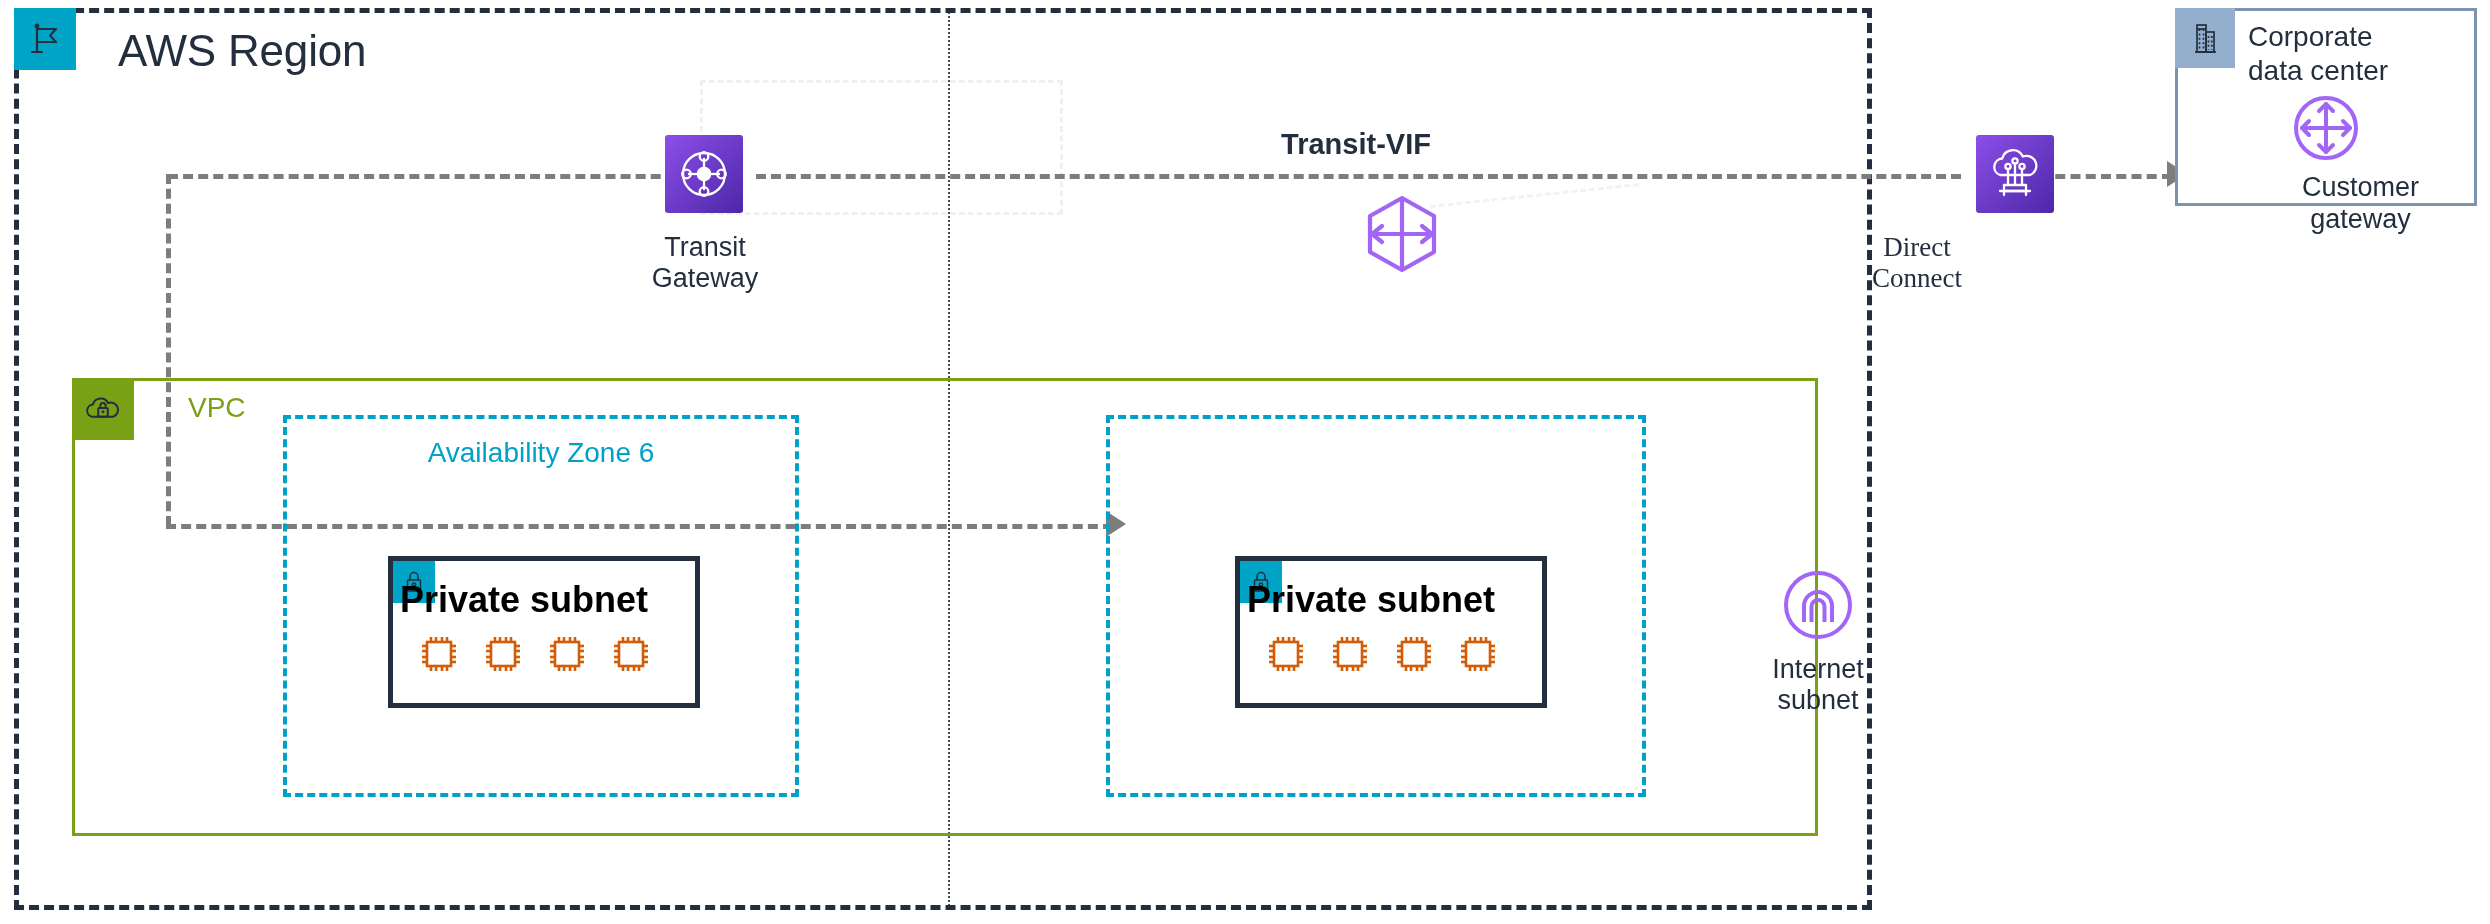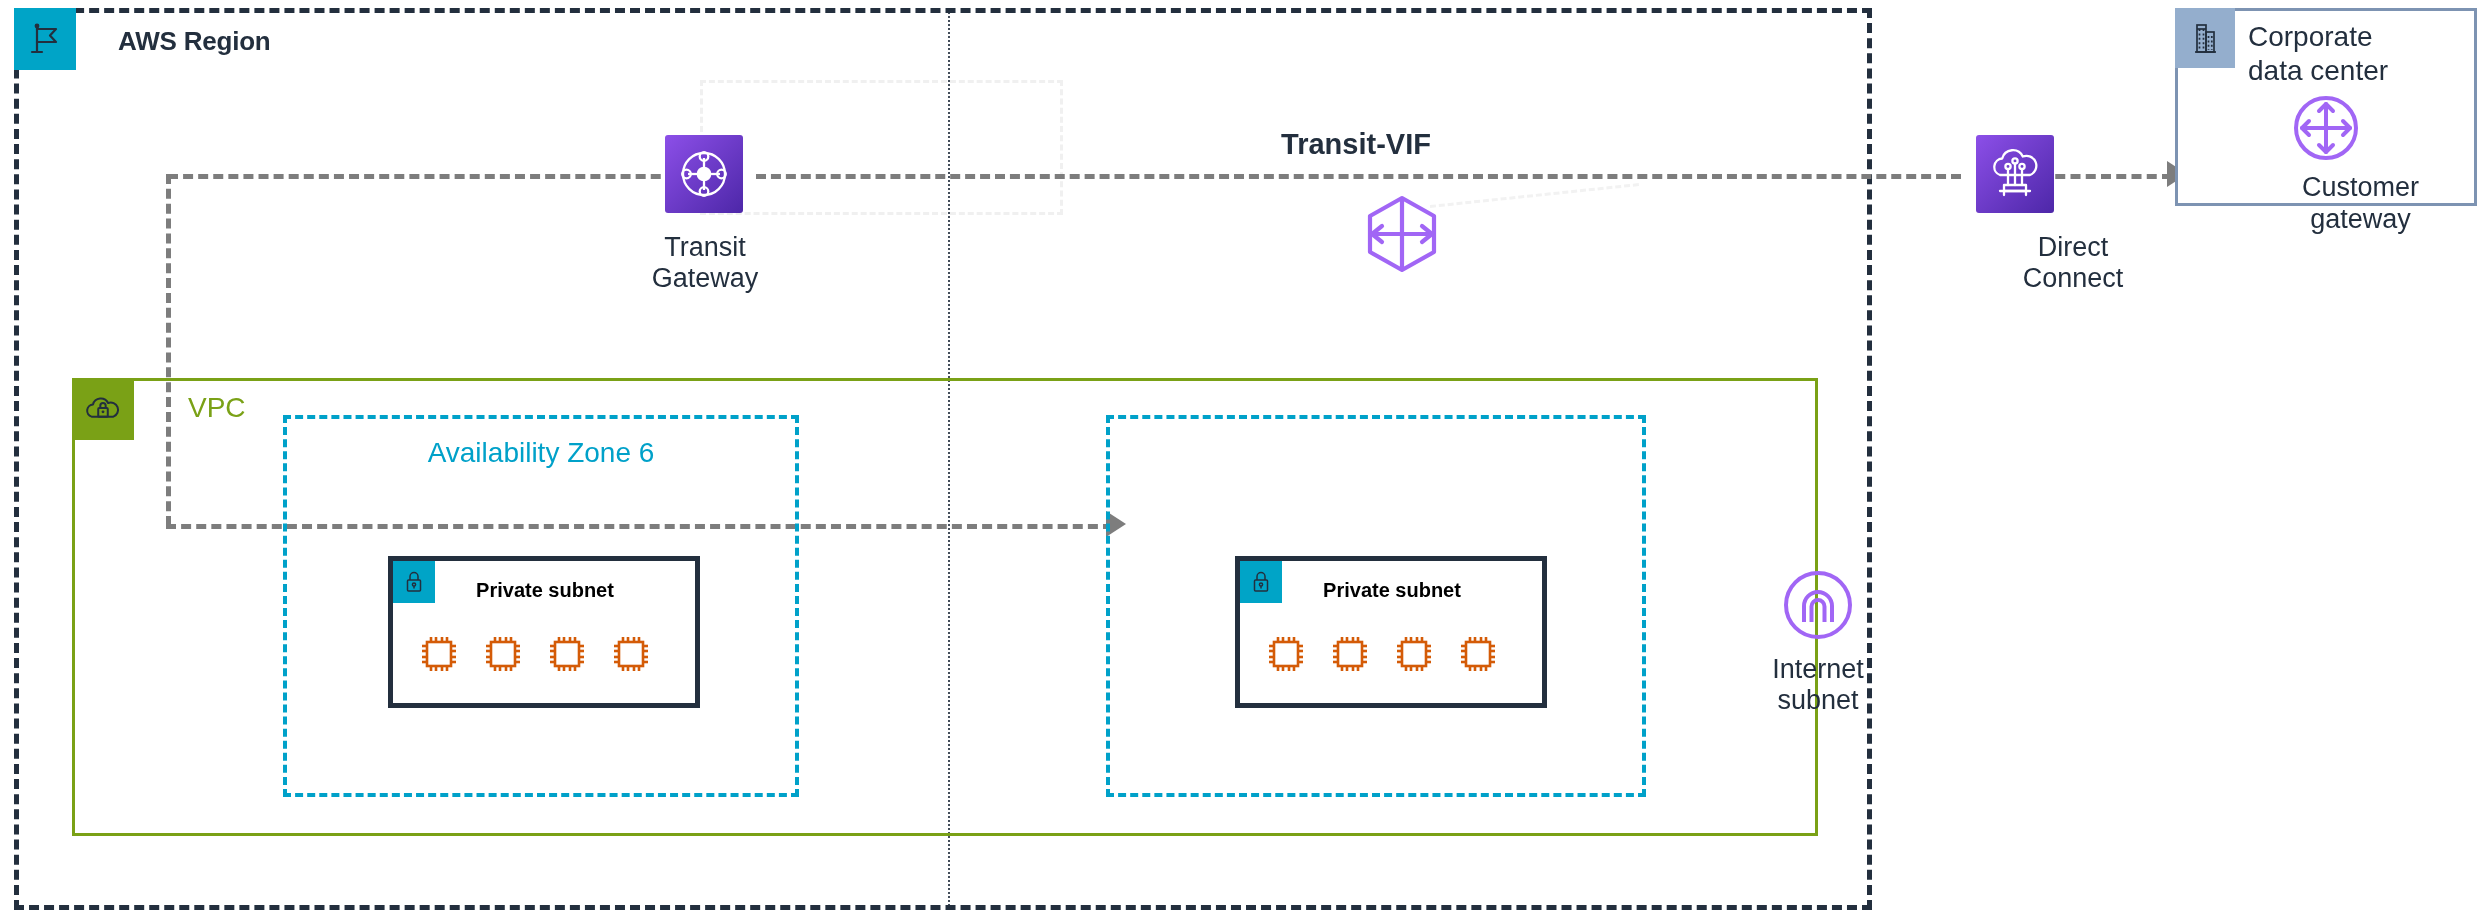--- a/index.html
+++ b/index.html
@@ -14,21 +14,21 @@
     left:14px;top:8px;width:1858px;height:902px;
     border:5px dashed #232f3e;
     box-sizing:border-box;
   }
   #region-badge{
     left:14px;top:8px;width:62px;height:62px;background:#00a4c7;
     display:flex;align-items:center;justify-content:center;
   }
   #region-title{
     left:118px;top:26px;
-    font-size:26px;font-weight:bold;color:#232f3e;letter-spacing:-.2px;
+    font-size:44px;font-weight:normal;color:#232f3e;letter-spacing:-.2px;
     white-space:nowrap;
   }
 
   
   #center-divider{
     left:948px;top:12px;width:0;height:894px;
     border-left:2px dotted #232f3e;opacity:.85;
   }
 
   
@@ -86,21 +86,21 @@
   }
   #az-subnet{left:388px;top:556px;width:312px;height:152px;}
   #lz-subnet{left:1235px;top:556px;width:312px;height:152px;}
   .subnet-badge{
     width:42px;height:42px;background:#00a4c7;
     display:flex;align-items:center;justify-content:center;
   }
   #az-subnet-badge{left:393px;top:561px;}
   #lz-subnet-badge{left:1240px;top:561px;}
   .subnet-title{
-    font-size:20px;font-weight:bold;color:#000;white-space:nowrap;text-align:center;
+    font-size:36px;font-weight:bold;color:#000;white-space:nowrap;
   }
   #az-subnet-title{left:400px;top:579px;width:290px;}
   #lz-subnet-title{left:1247px;top:579px;width:290px;}
   .ec2-row{display:flex;gap:22px;align-items:center;}
   #az-ec2-row{left:418px;top:633px;}
   #lz-ec2-row{left:1265px;top:633px;}
 
   
   #hairpin-label{
     left:820px;top:552px;width:260px;
@@ -119,21 +119,21 @@
     width:78px;height:78px;border-radius:3px;
     background:linear-gradient(135deg,#8c4fe8 0%,#4d27a8 100%);
     display:flex;align-items:center;justify-content:center;
   }
   .svc-label{
     text-align:center;font-size:27px;color:#232f3e;line-height:1.16;white-space:pre-line;
   }
   #tgw-tile{left:665px;top:135px;}
   #tgw-label{left:600px;top:232px;width:210px;}
   #dx-tile{left:1976px;top:135px;}
-  #dx-label{left:1968px;top:232px;width:210px;}
+  #dx-label{left:1812px;top:232px;width:210px;font-family:Liberation Serif, serif;}
 
   
   #vif-title{
     left:1191px;top:128px;width:330px;text-align:center;
     font-size:29px;font-weight:bold;color:#232f3e;white-space:nowrap;
   }
   #vif-icon{left:1358px;top:190px;width:88px;height:88px;}
 
   
   #cdc-box{

